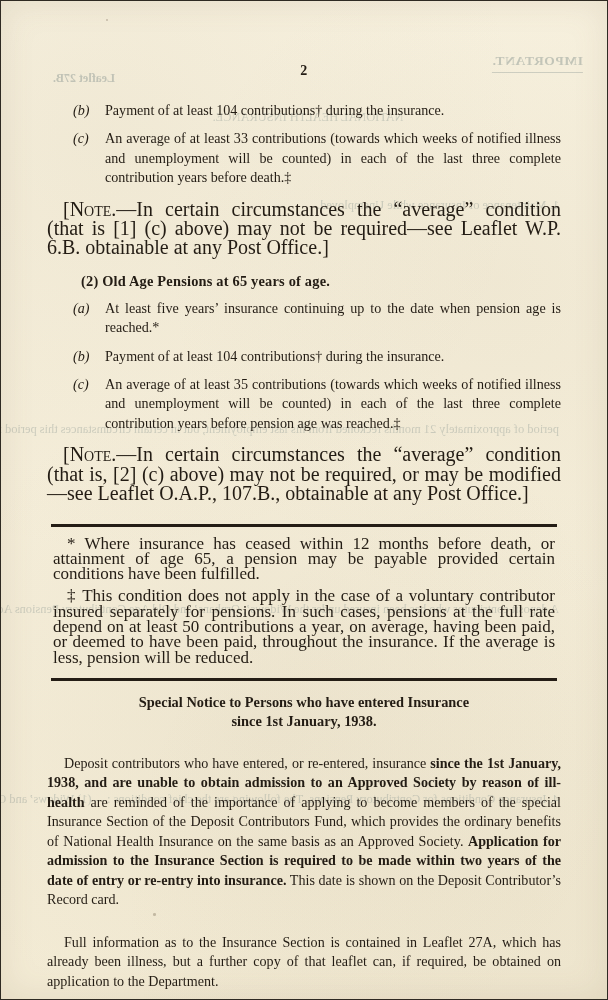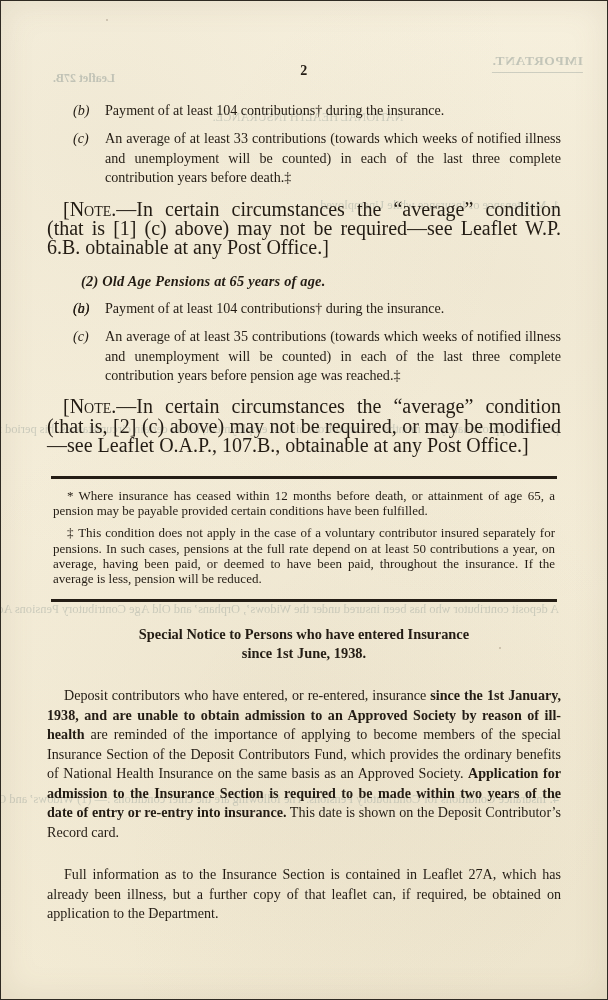--- a/index.html
+++ b/index.html
@@ -124,60 +124,59 @@
   }
   .sc { font-variant: small-caps; }
 
   .subhead {
     margin-top: 15px;
     margin-bottom: 2px;
     padding-left: 34px;
     font-size: 14.4px;
     font-weight: bold;
     letter-spacing: .2px;
-    font-style: italic;
   }
 
   
   .rule-thick {
     margin: 20px 4px 0 4px;
     height: 3px;
     background: #241d15;
     position: relative;
     z-index: 3;
   }
   .rule-thick.bottom { margin-top: 13px; }
   .footnotes {
     position: relative;
     z-index: 3;
     padding: 9px 6px 0 6px;
   }
   .footnote {
-    font-size: 13px;
+    font-size: 17px;
     line-height: 15.3px;
     text-align: justify;
     margin-bottom: 7px;
     text-indent: 14px;
   }
   .footnote:last-child { margin-bottom: 10px; }
   .footnote .mk { font-weight: normal; }
 
   
   .promo {
     margin-top: 12px;
   }
   .promo-head {
     font-size: 14.6px;
     line-height: 19.6px;
     font-weight: bold;
     text-align: center;
     padding: 0 6px;
   }
   .promo-head2 {
-    margin-top: 23px;
+    margin-top: 12px;
     font-size: 14.4px;
     line-height: 19px;
     font-weight: bold;
     text-align: center;
     padding: 0 10px;
   }
   .promo-para {
     margin-top: 23px;
     font-size: 14.1px;
     line-height: 19.5px;
@@ -226,20 +225,21 @@
       <span class="marker">(c)</span>
       <span class="ctext">An average of at least 33 contributions (towards which weeks of notified illness and unemployment will be counted) in each of the last three complete contribution years before death.‡</span>
     </div>
 
     <div class="note">[<span class="sc">Note</span>.—In certain circumstances the “average” condition (that is [1] (c) above) may not be required—see Leaflet W.P. 6.B. obtainable at any Post Office.]</div>
 
     <div class="subhead">(2) Old Age Pensions at 65 years of age.</div>
 
     <div class="clause">
       <span class="marker">(a)</span>
+      <span class="ctext">At least five years’ insurance continuing up to the date when pension age is reached.*</span>
     </div>
 
     <div class="clause">
       <span class="marker">(b)</span>
       <span class="ctext">Payment of at least 104 contributions† during the insurance.</span>
     </div>
 
     <div class="clause">
       <span class="marker">(c)</span>
       <span class="ctext">An average of at least 35 contributions (towards which weeks of notified illness and unemployment will be counted) in each of the last three complete contribution years before pension age was reached.‡</span>
@@ -264,21 +264,21 @@
     </div>
 
     <div class="rule-thick bottom"></div>
   </div>
 
   <div class="content">
     <div class="promo">
 
       <div class="promo-head2">
         <div>Special Notice to Persons who have entered Insurance</div>
-        <div>since 1st June, 1938.</div>
+        <div>since 1st January, 1938.</div>
       </div>
 
       <div class="promo-para"><span>Deposit contributors who have entered, or re-entered, insurance </span><b>since the 1st January, 1938, and are unable to obtain admission to an Approved Society by reason of ill-health</b><span> are reminded of the importance of applying to become members of the special Insurance Section of the Deposit Contributors Fund, which provides the ordinary benefits of National Health Insurance on the same basis as an Approved Society.  </span><b>Application for admission to the Insurance Section is required to be made within two years of the date of entry or re-entry into insurance.</b><span>  This date is shown on the Deposit Contributor’s Record card.</span></div>
 
       <div class="promo-para">Full information as to the Insurance Section is contained in Leaflet 27A, which has already been illness, but a further copy of that leaflet can, if required, be obtained on application to the Department.</div>
     </div>
 
   </div>
 
   <div class="speck" style="left:105px;top:18px;width:2px;height:2px;"></div>

